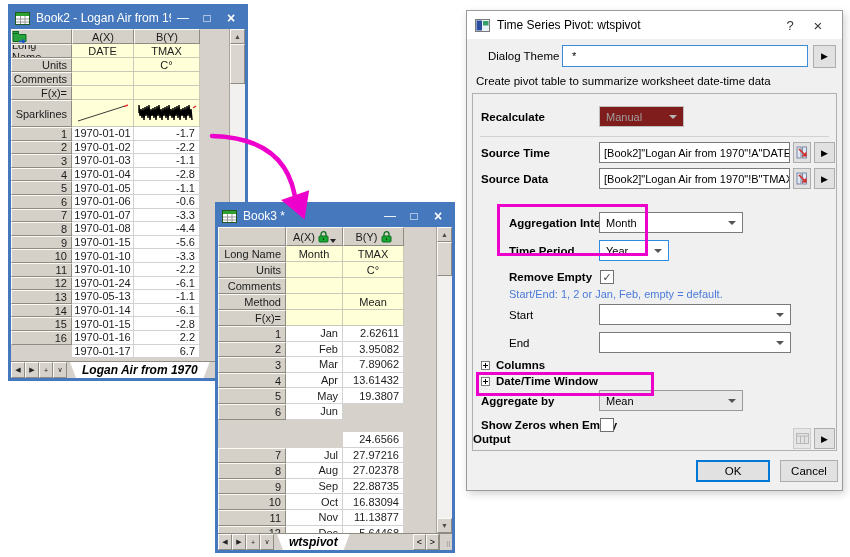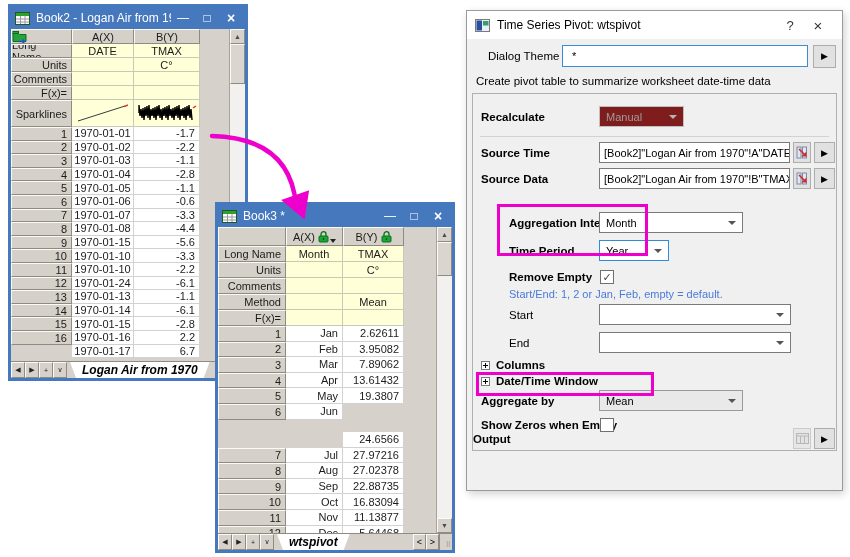--- a/index.html
+++ b/index.html
@@ -237,21 +237,21 @@
           <div class="cell data c" style="width: 62px; height: 13.6px;">1970-01-10</div>
           <div class="cell data r" style="width: 66px; height: 13.6px;">-2.2</div>
         </div>
         <div class="grow">
           <div class="cell hdr rnum" style="width: 61px; height: 13.6px;">12</div>
           <div class="cell data c" style="width: 62px; height: 13.6px;">1970-01-24</div>
           <div class="cell data r" style="width: 66px; height: 13.6px;">-6.1</div>
         </div>
         <div class="grow">
           <div class="cell hdr rnum" style="width: 61px; height: 13.6px;">13</div>
-          <div class="cell data c" style="width: 62px; height: 13.6px;">1970-01-13</div>
+          <div class="cell data c" style="width: 62px; height: 13.6px;">1970-05-13</div>
           <div class="cell data r" style="width: 66px; height: 13.6px;">-1.1</div>
         </div>
         <div class="grow">
           <div class="cell hdr rnum" style="width: 61px; height: 13.6px;">14</div>
           <div class="cell data c" style="width: 62px; height: 13.6px;">1970-01-14</div>
           <div class="cell data r" style="width: 66px; height: 13.6px;">-6.1</div>
         </div>
         <div class="grow">
           <div class="cell hdr rnum" style="width: 61px; height: 13.6px;">15</div>
           <div class="cell data c" style="width: 62px; height: 13.6px;">1970-01-15</div>
@@ -550,20 +550,24 @@
       <svg width="13" height="11" viewBox="0 0 13 11">
           <rect x="0.5" y="0.5" width="12" height="10" fill="#d9d9d9" stroke="#8a8a8a"></rect>
           <line x1="0.5" y1="3" x2="12.5" y2="3" stroke="#8a8a8a"></line>
           <line x1="4.5" y1="3" x2="4.5" y2="10.5" stroke="#8a8a8a"></line>
           <line x1="8.5" y1="3" x2="8.5" y2="10.5" stroke="#8a8a8a"></line>
         </svg>
     </span>
     <span class="flybtn2" style="left:341px; top:334px;">▶</span>
   </div>
 
+  <div class="btnrow">
+    <span class="pbtn def">OK</span>
+    <span class="pbtn cancel">Cancel</span>
+  </div>
 </div>
 
 <div class="hl" style="left:497px; top:204px; width:151px; height:52px;"></div>
 <div class="hl" style="left:476px; top:372px; width:178px; height:24px;"></div>
 
 <svg id="arrow-svg" width="110" height="100" viewBox="0 0 110 100">
   <defs>
     <marker id="ah" markerWidth="7" markerHeight="7" refX="3" refY="3.2" orient="auto">
       <path d="M0,0 L6.4,1.6 L1.6,6.4 Z" fill="#ee00cc"></path>
     </marker>

